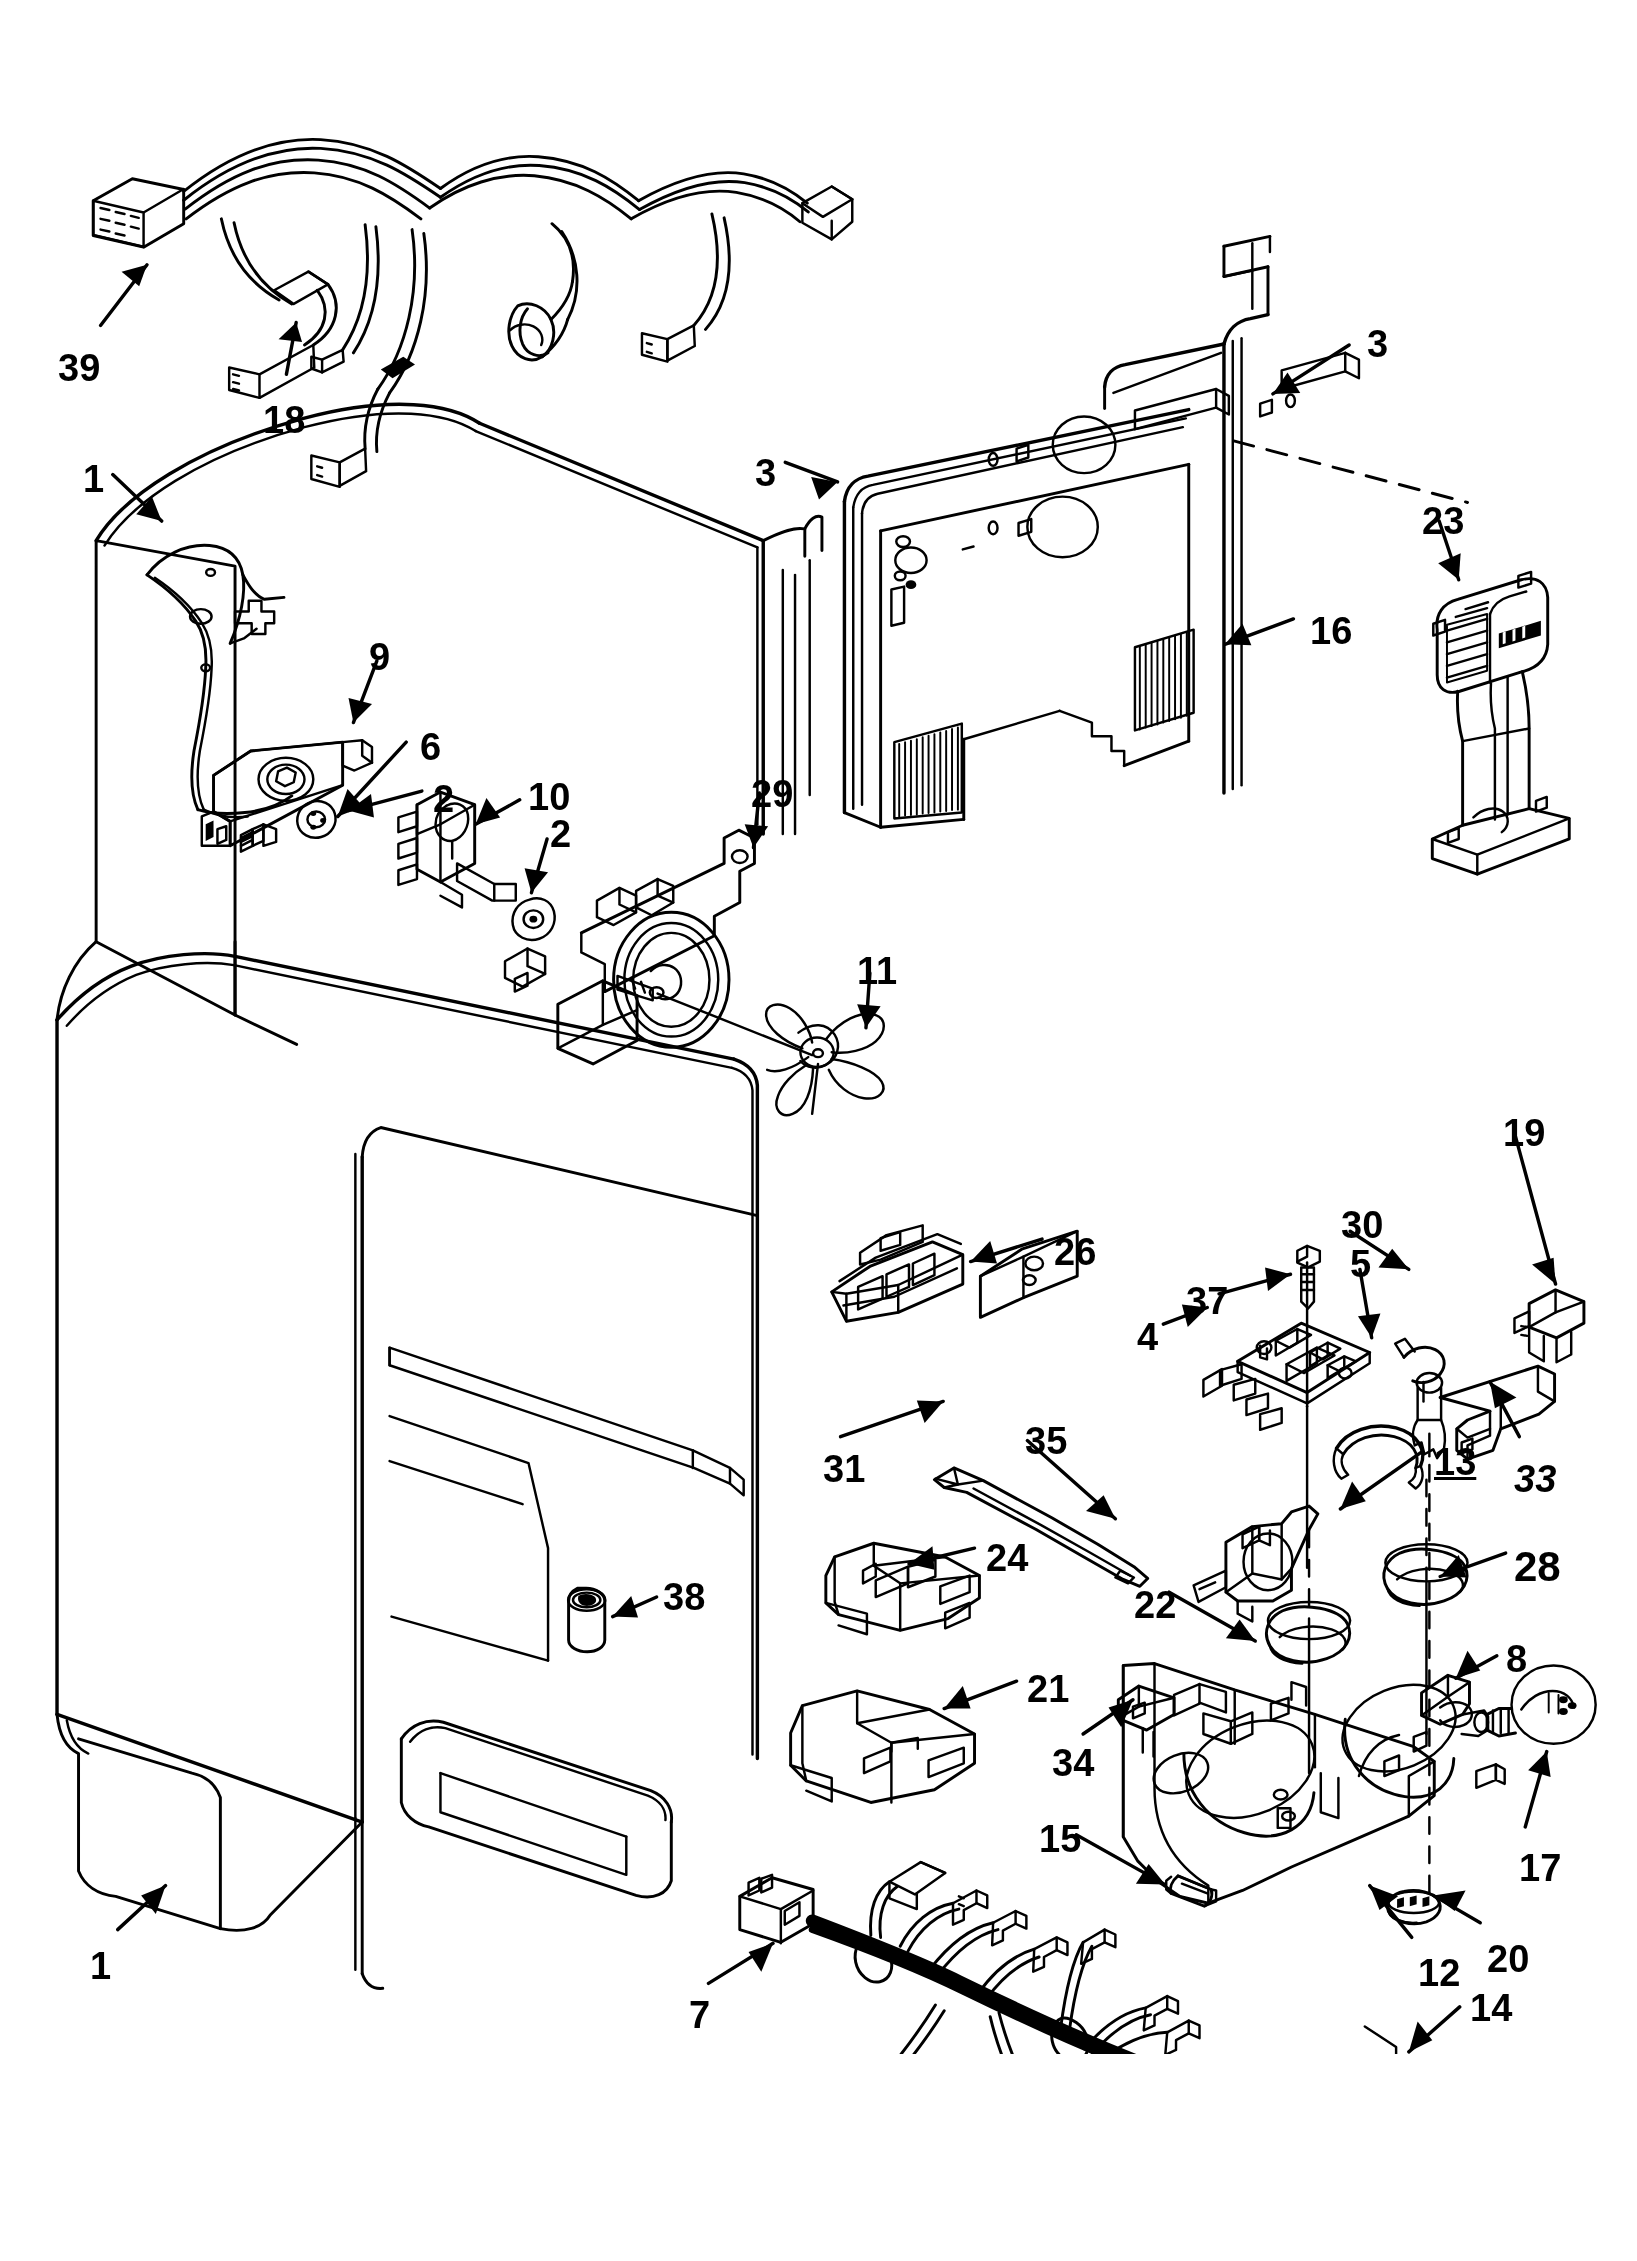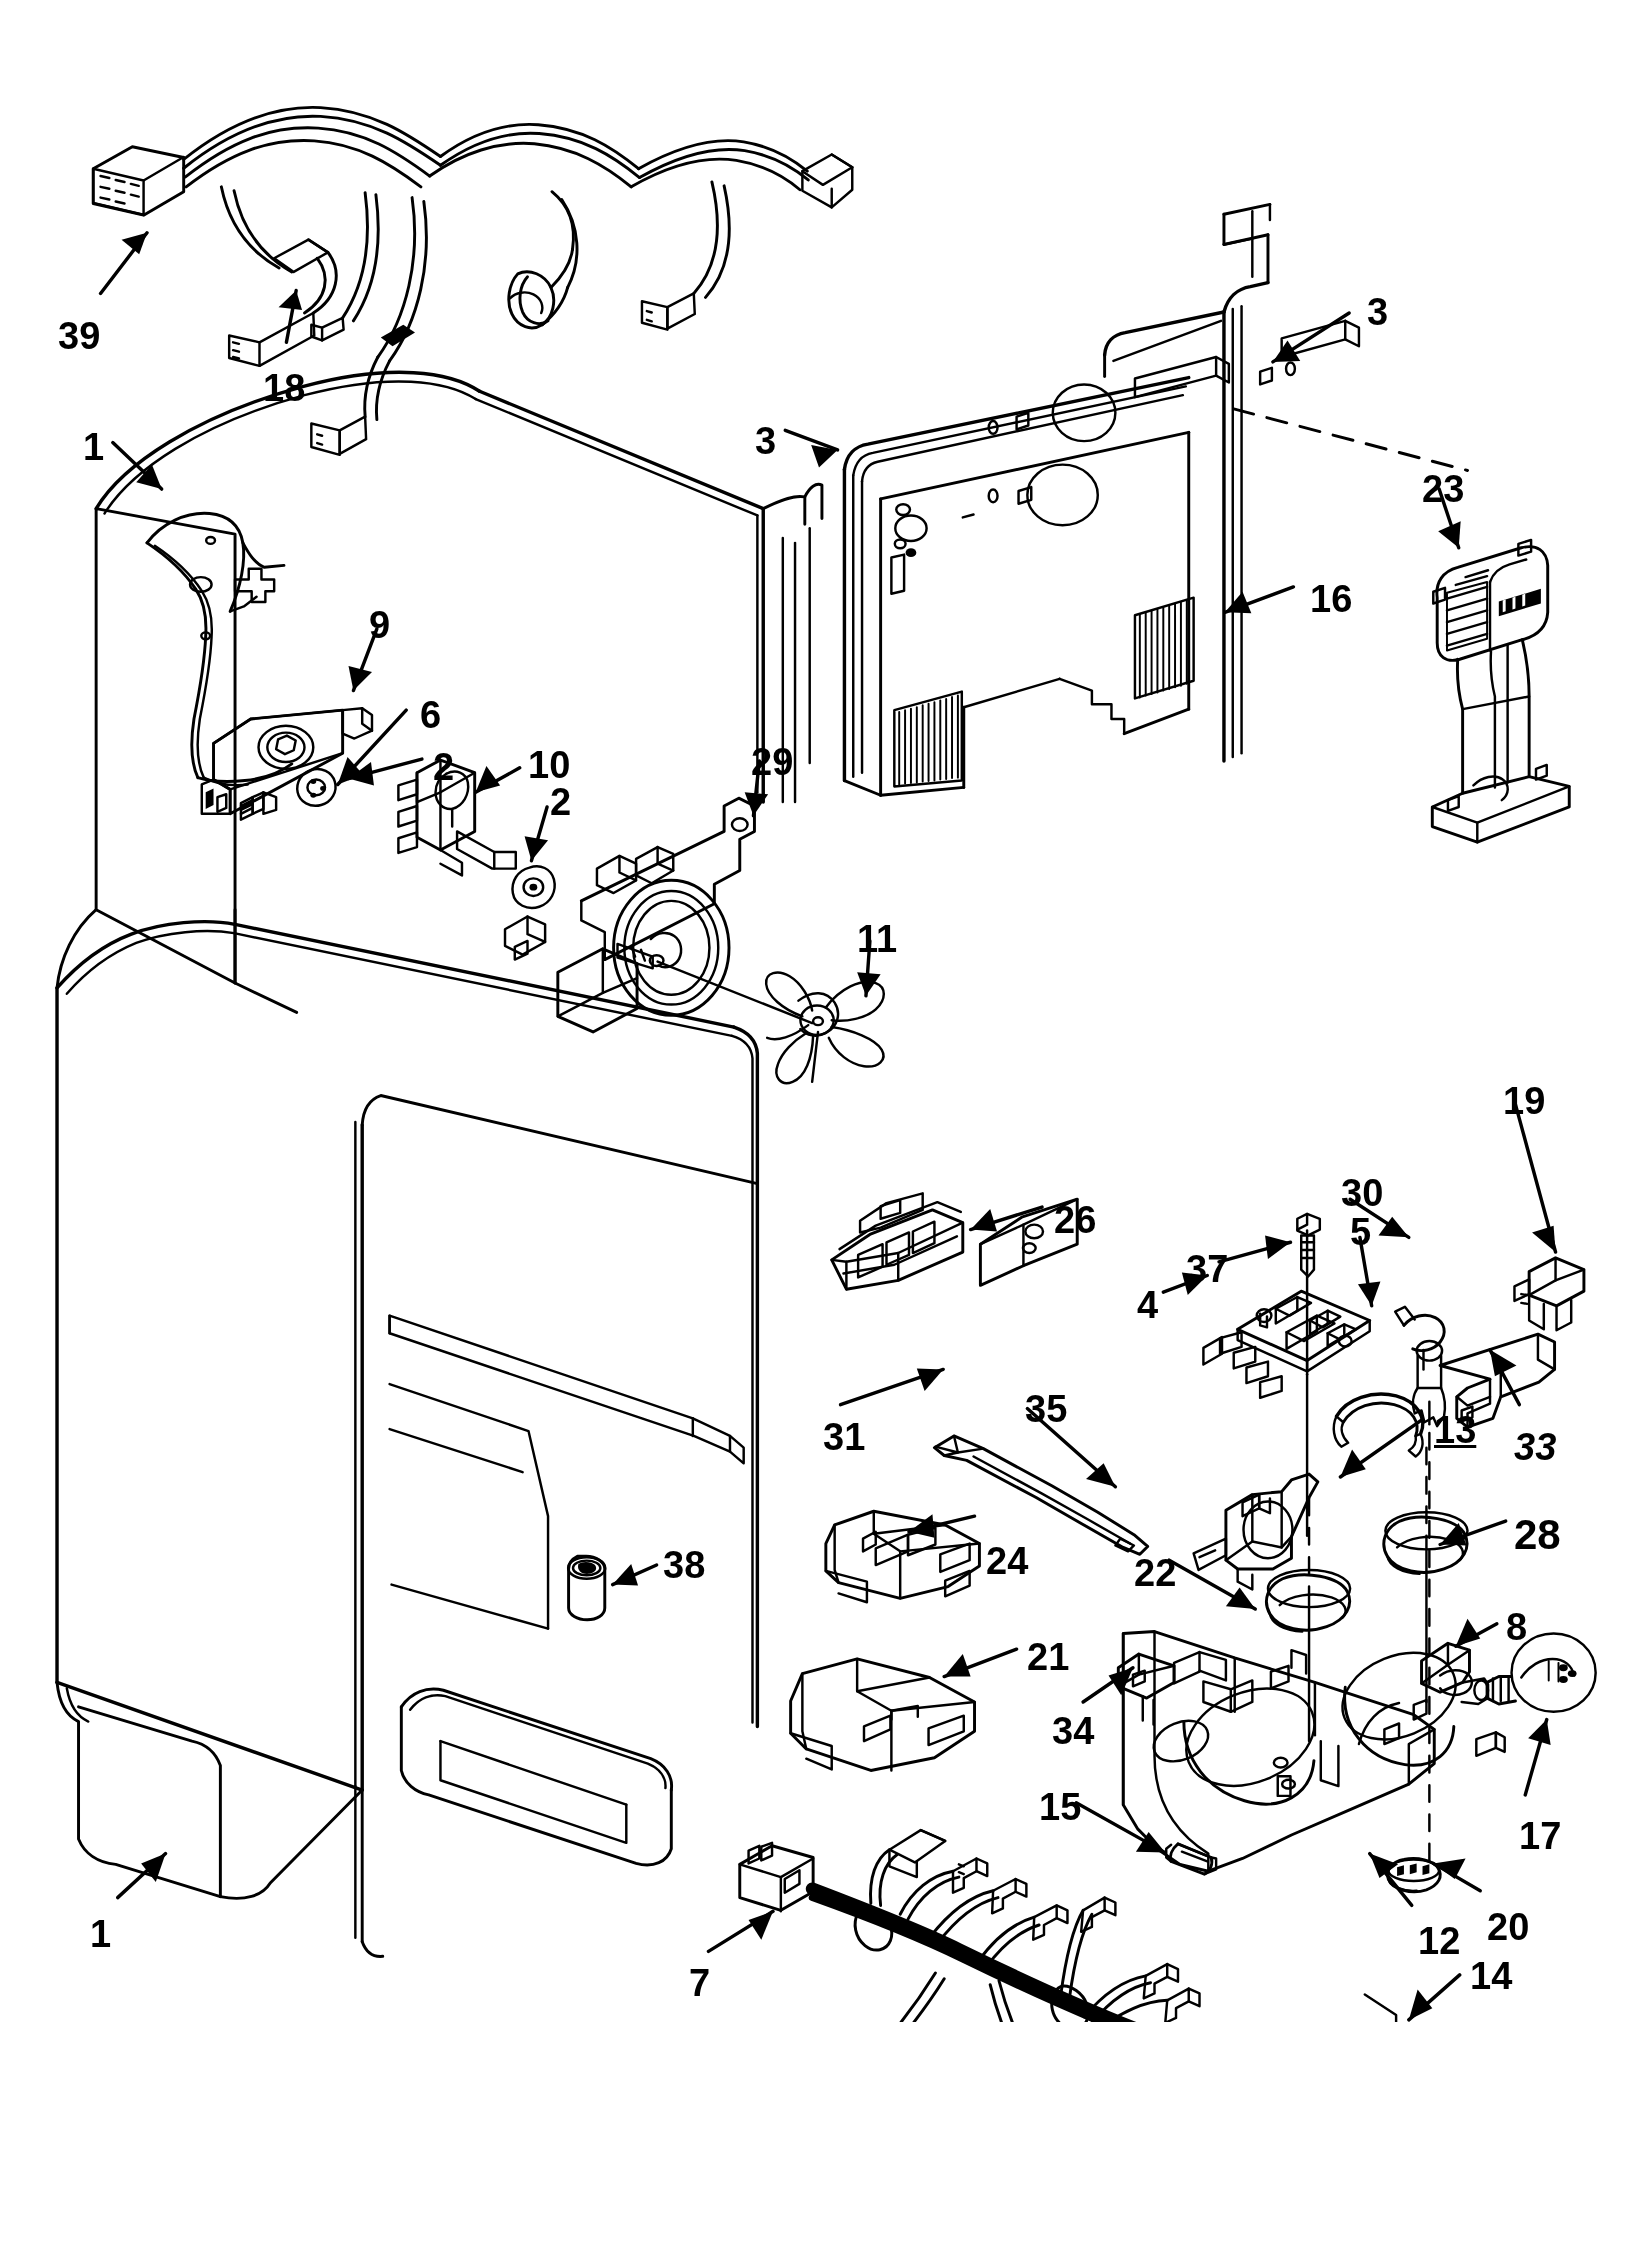--- a/index.html
+++ b/index.html
@@ -1,17 +1,17 @@
 <!DOCTYPE html>
 <html style="font-size:7.8px"><head>
 <meta charset="utf-8">
 <style>
   html,body{margin:0;padding:0;background:#ffffff;}
   body{font-family:"Liberation Sans", sans-serif;}
-  #stage{position:relative;width:1638px;height:2022px;background:#fff;overflow:hidden;}
+  #stage{position:relative;width:1638px;height:2022px;background:#fff;overflow:hidden;margin-top:32px;}
   #art{position:absolute;left:0;top:0;width:1638px;height:2261px;}
   .callout{
     position:absolute;
     font-family:"Liberation Sans", sans-serif;
     font-weight:700;
     color:#000;
     line-height:1;
     white-space:nowrap;
     user-select:none;
   }
@@ -822,21 +822,21 @@
 <div class="callout" style="left:1503px;top:1082px;font-size:38px;">19</div>
 <div class="callout" style="left:1341px;top:1174px;font-size:38px;">30</div>
 <div class="callout" style="left:1186px;top:1250px;font-size:38px;">37</div>
 <div class="callout" style="left:1350px;top:1213px;font-size:38px;">5</div>
 <div class="callout" style="left:1137px;top:1286px;font-size:38px;">4</div>
 <div class="callout" style="left:1054px;top:1201px;font-size:38px;">26</div>
 <div class="callout" style="left:823px;top:1418px;font-size:38px;">31</div>
 <div class="callout" style="left:1025px;top:1390px;font-size:38px;">35</div>
 <div class="callout" style="left:1434px;top:1411px;font-size:38px;text-decoration:underline;">13</div>
 <div class="callout" style="left:1514px;top:1428px;font-size:38px;font-style:italic;">33</div>
-<div class="callout" style="left:986px;top:1542px;font-size:38px;">24</div>
+<div class="callout" style="left:986px;top:1507px;font-size:38px;">24</div>
 <div class="callout" style="left:1134px;top:1554px;font-size:38px;">22</div>
 <div class="callout" style="left:1514px;top:1514px;font-size:42px;">28</div>
 <div class="callout" style="left:1027px;top:1638px;font-size:38px;">21</div>
 <div class="callout" style="left:1506px;top:1608px;font-size:38px;">8</div>
 <div class="callout" style="left:663px;top:1546px;font-size:38px;">38</div>
 <div class="callout" style="left:1052px;top:1712px;font-size:38px;">34</div>
 <div class="callout" style="left:1039px;top:1788px;font-size:38px;">15</div>
 <div class="callout" style="left:1519px;top:1817px;font-size:38px;">17</div>
 <div class="callout" style="left:1418px;top:1922px;font-size:38px;">12</div>
 <div class="callout" style="left:1487px;top:1908px;font-size:38px;">20</div>

